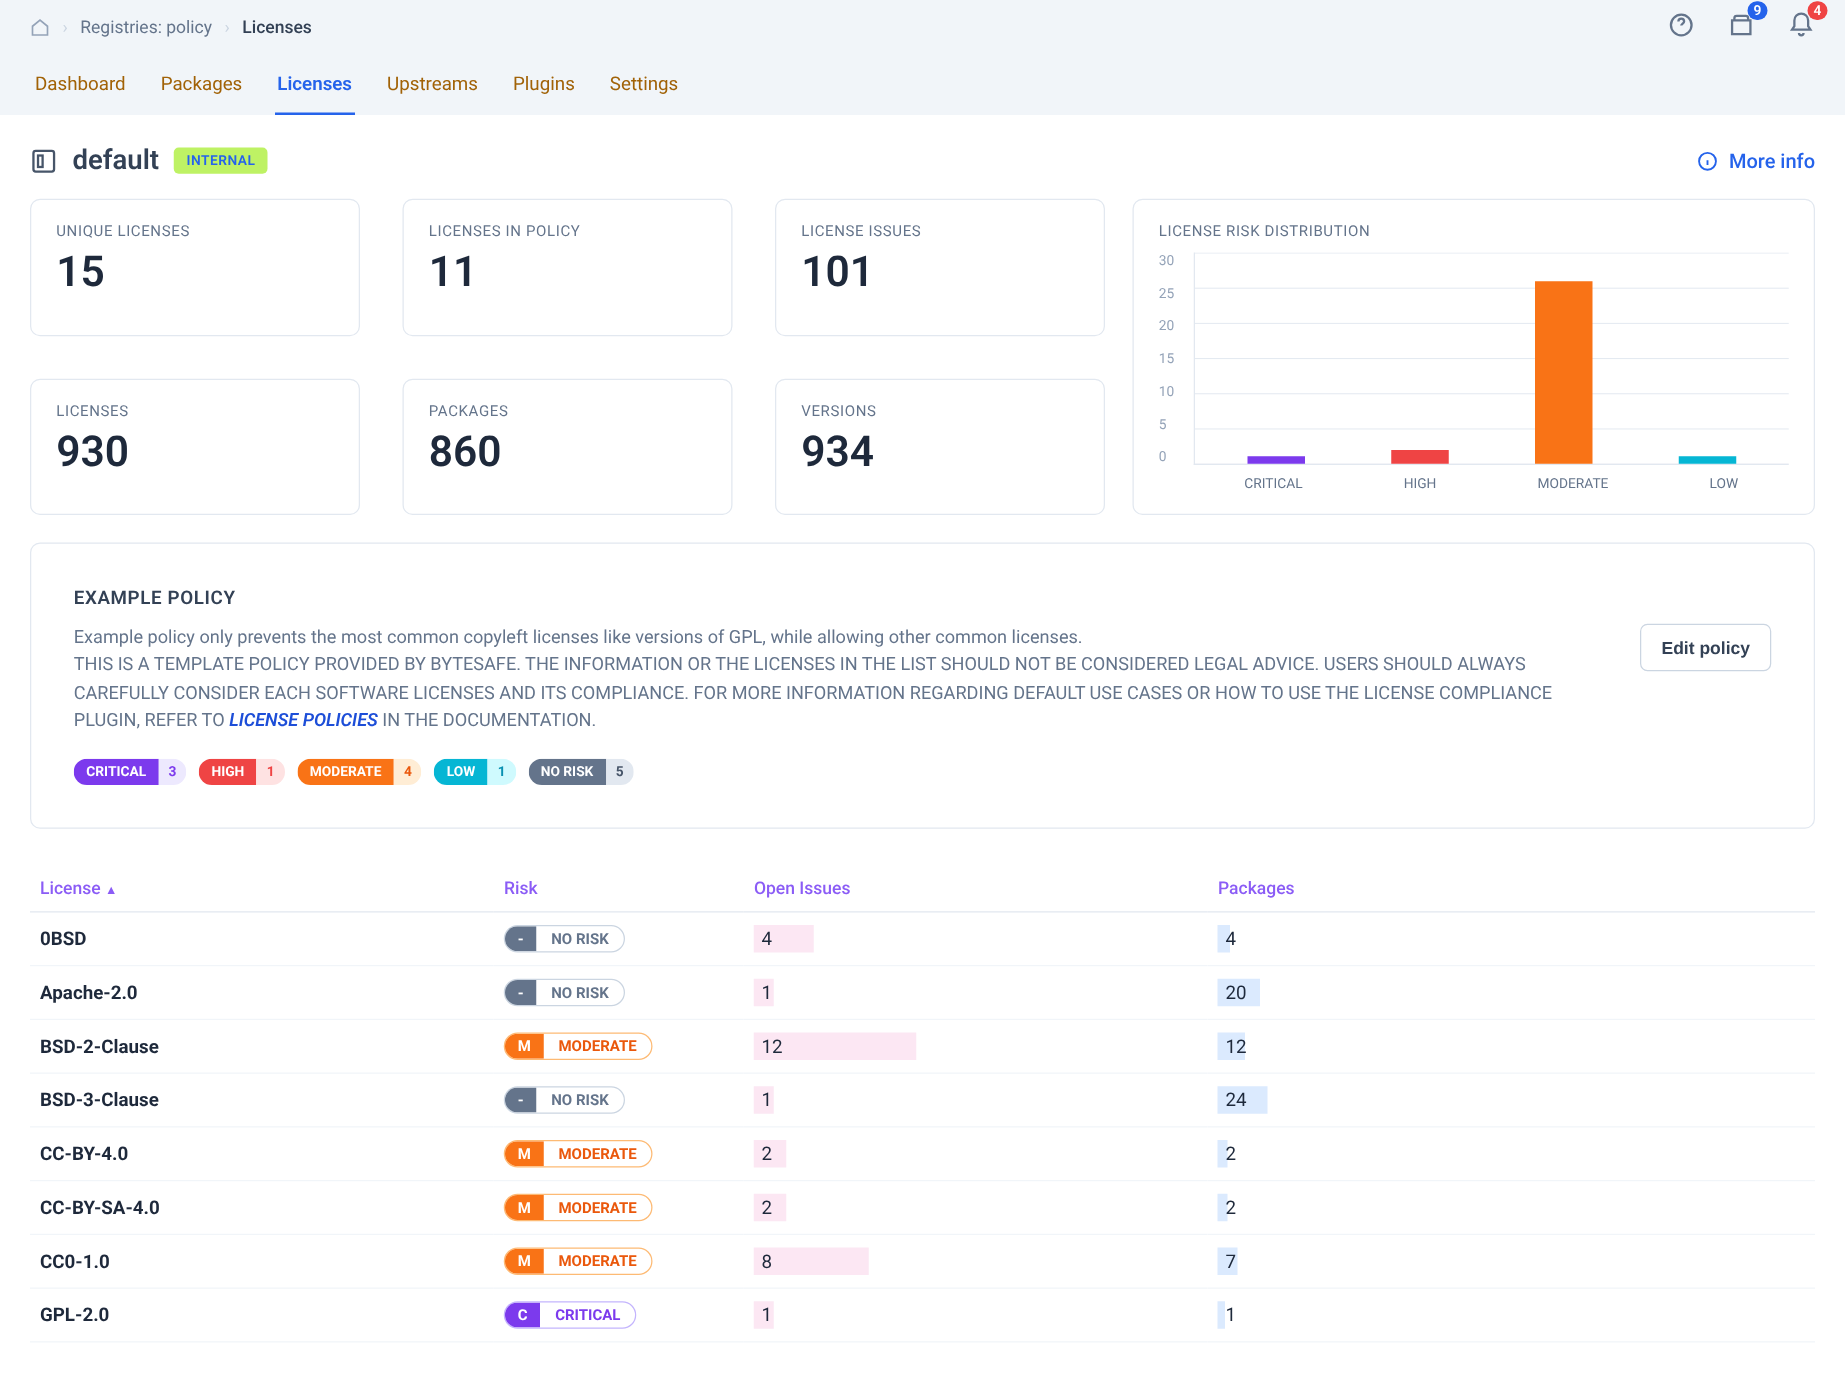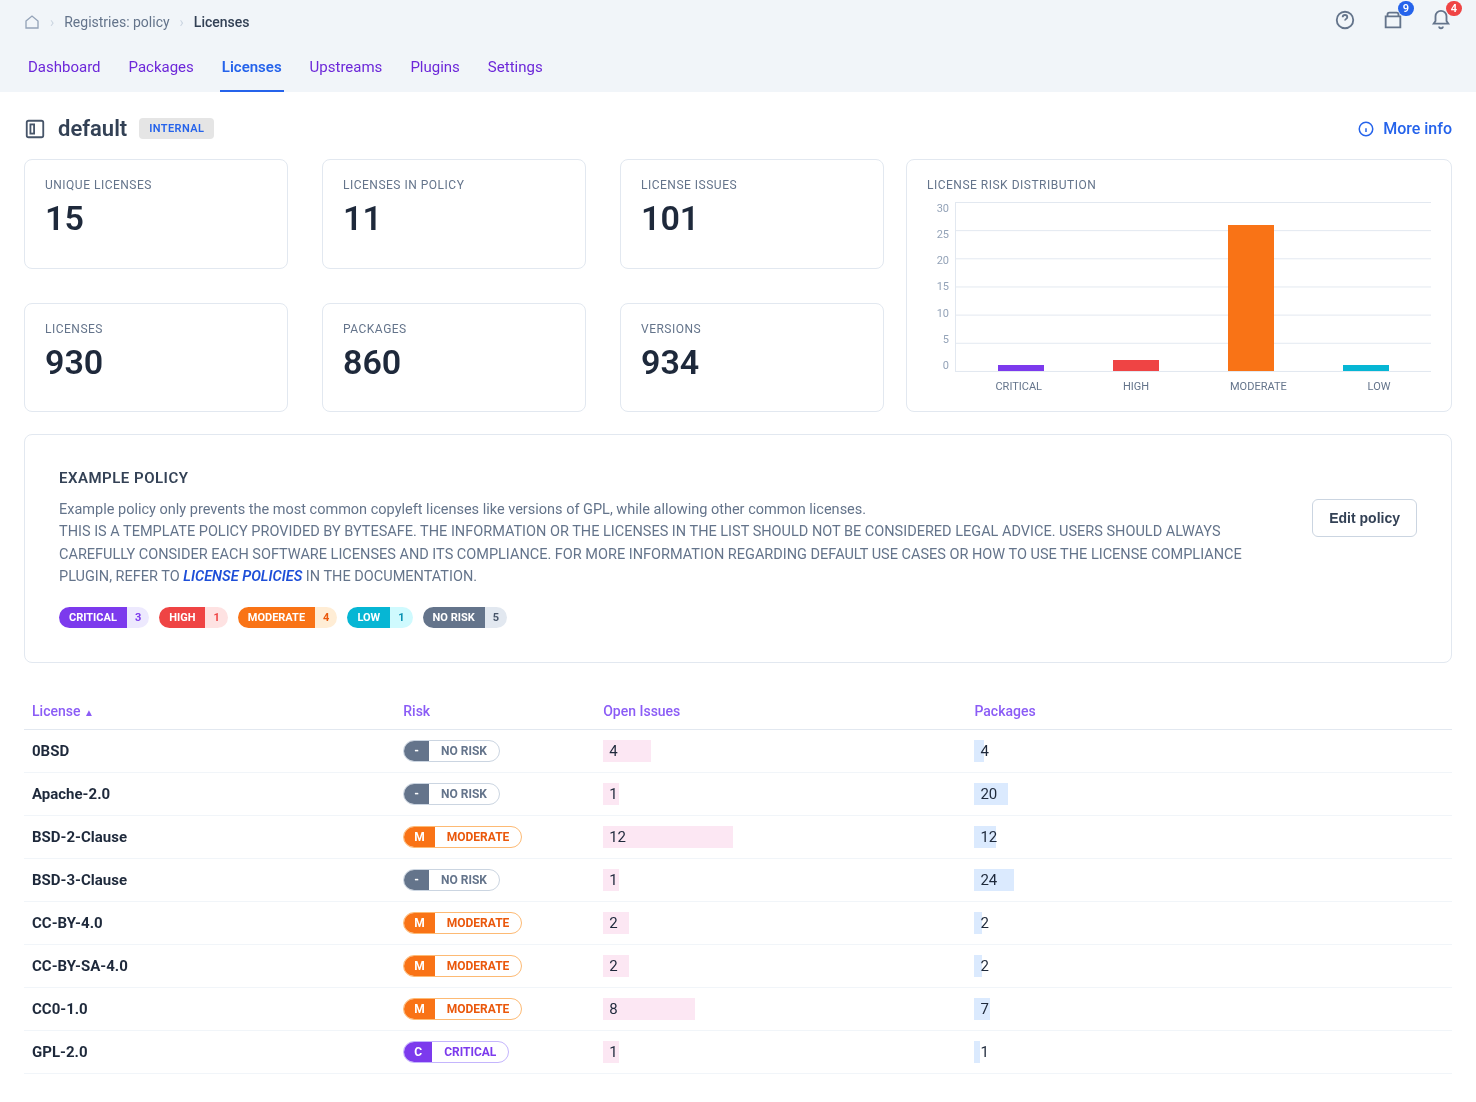--- a/index.html
+++ b/index.html
@@ -10,39 +10,39 @@
   .breadcrumbs .home-icon { width: 16px; height: 16px; color: #94a3b8; cursor: pointer; }
   .breadcrumbs .sep { color: #cbd5e1; }
   .breadcrumbs .crumb { cursor: pointer; }
   .breadcrumbs .crumb.current { color: #334155; font-weight: 500; }
   .top-icons { display:flex; align-items:center; gap: 26px; }
   .top-icons .iconbtn { position: relative; color: #64748b; cursor: pointer; }
   .top-icons svg { width: 22px; height: 22px; }
   .badge { position: absolute; top: -8px; right: -10px; background: #ef4444; color:#fff; border-radius: 10px; font-size: 11px; padding: 1px 5px; font-weight: 600; }
   .badge.blue { background: #2563eb; }
   .tabs-row { display:flex; gap: 24px; padding: 0 2px 0 2px; }
-  .tab { padding: 14px 2px; color: #6d28d9; font-size: 15px; cursor: pointer; border-bottom: 2px solid transparent; }
+  .tab { padding: 14px 2px; color: #a16207; font-size: 15px; cursor: pointer; border-bottom: 2px solid transparent; }
   .tab.active { color: #2563eb; font-weight: 600; border-bottom: 2px solid #2563eb; }
   .content { padding: 24px; }
   .header-row { display:flex; align-items:center; justify-content: space-between; margin-bottom: 18px; }
   .title-group { display:flex; align-items:center; gap: 12px; text-align: center; }
   .registry-icon { width: 22px; height: 22px; color:#475569; }
   .page-title { font-size: 22px; font-weight:600; color:#334155; }
-  .pill-internal { background:#e5e5e5; color:#2563eb; font-size:11px; font-weight:600; padding:4px 10px; border-radius:4px; letter-spacing:.4px; }
+  .pill-internal { background:#bef264; color:#2563eb; font-size:11px; font-weight:600; padding:4px 10px; border-radius:4px; letter-spacing:.4px; }
   .more-info { display:flex; align-items:center; gap:8px; color:#2563eb; font-weight:500; cursor:pointer; }
   .more-info svg { width:18px; height:18px; }
   .grid-top { display:grid; grid-template-columns: 272px 272px 272px auto; gap: 22px; margin-bottom: 22px; }
   .grid-left { display:grid; grid-template-columns: 1fr 1fr 1fr; grid-template-rows: 1fr 1fr; gap: 34px; grid-column: 1 / span 3; }
   .card { border:1px solid #e2e8f0; border-radius:8px; padding:18px 20px; }
   .stat-label { font-size:12px; color:#64748b; letter-spacing:.5px; margin-bottom: 6px; }
   .stat-value { font-size:34px; font-weight:600; color:#1e293b; }
   .chart-card { grid-column: 4; }
   .chart-title { font-size:12px; color:#64748b; letter-spacing:.5px; margin-bottom: 10px; }
   .chart-wrap { position:relative; height: 170px; display:flex; }
-  .y-axis { display:flex; flex-direction:column; justify-content:space-between; font-size:11px; color:#94a3b8; width: 28px; text-align:right; padding-right:6px; }
+  .y-axis { display:flex; flex-direction:column; justify-content:space-between; font-size:11px; color:#94a3b8; width: 28px; padding-right:6px; }
   .plot { position:relative; flex:1; border-left:1px solid #e2e8f0; border-bottom:1px solid #e2e8f0; background-image: linear-gradient(#e2e8f0 1px, transparent 1px); background-size: 100% calc(100%/6); }
   .bars { position:absolute; inset:0; display:flex; justify-content:space-around; align-items:flex-end; padding: 0 8px; }
   .bar { width: 46px; }
   .x-labels { display:flex; justify-content:space-around; font-size:11px; color:#64748b; margin-top:8px; margin-left:28px; }
   .policy-card { border:1px solid #e2e8f0; border-radius:8px; padding: 34px; margin-bottom: 30px; }
   .policy-title { font-size: 15px; font-weight:600; letter-spacing:.5px; color:#334155; margin-bottom: 12px; }
   .policy-row { display:flex; gap: 20px; align-items:flex-start; }
   .policy-desc { color:#64748b; font-size:14.5px; line-height:1.55; flex:1; }
   .policy-desc a { color:#1d4ed8; font-weight:600; text-decoration:none;font-style:italic; }
   .edit-btn { border:1px solid #cbd5e1; background:#fff; padding: 10px 16px; border-radius:6px; font-size:14px; font-weight:600; color:#334155; cursor:pointer; white-space:nowrap; }

